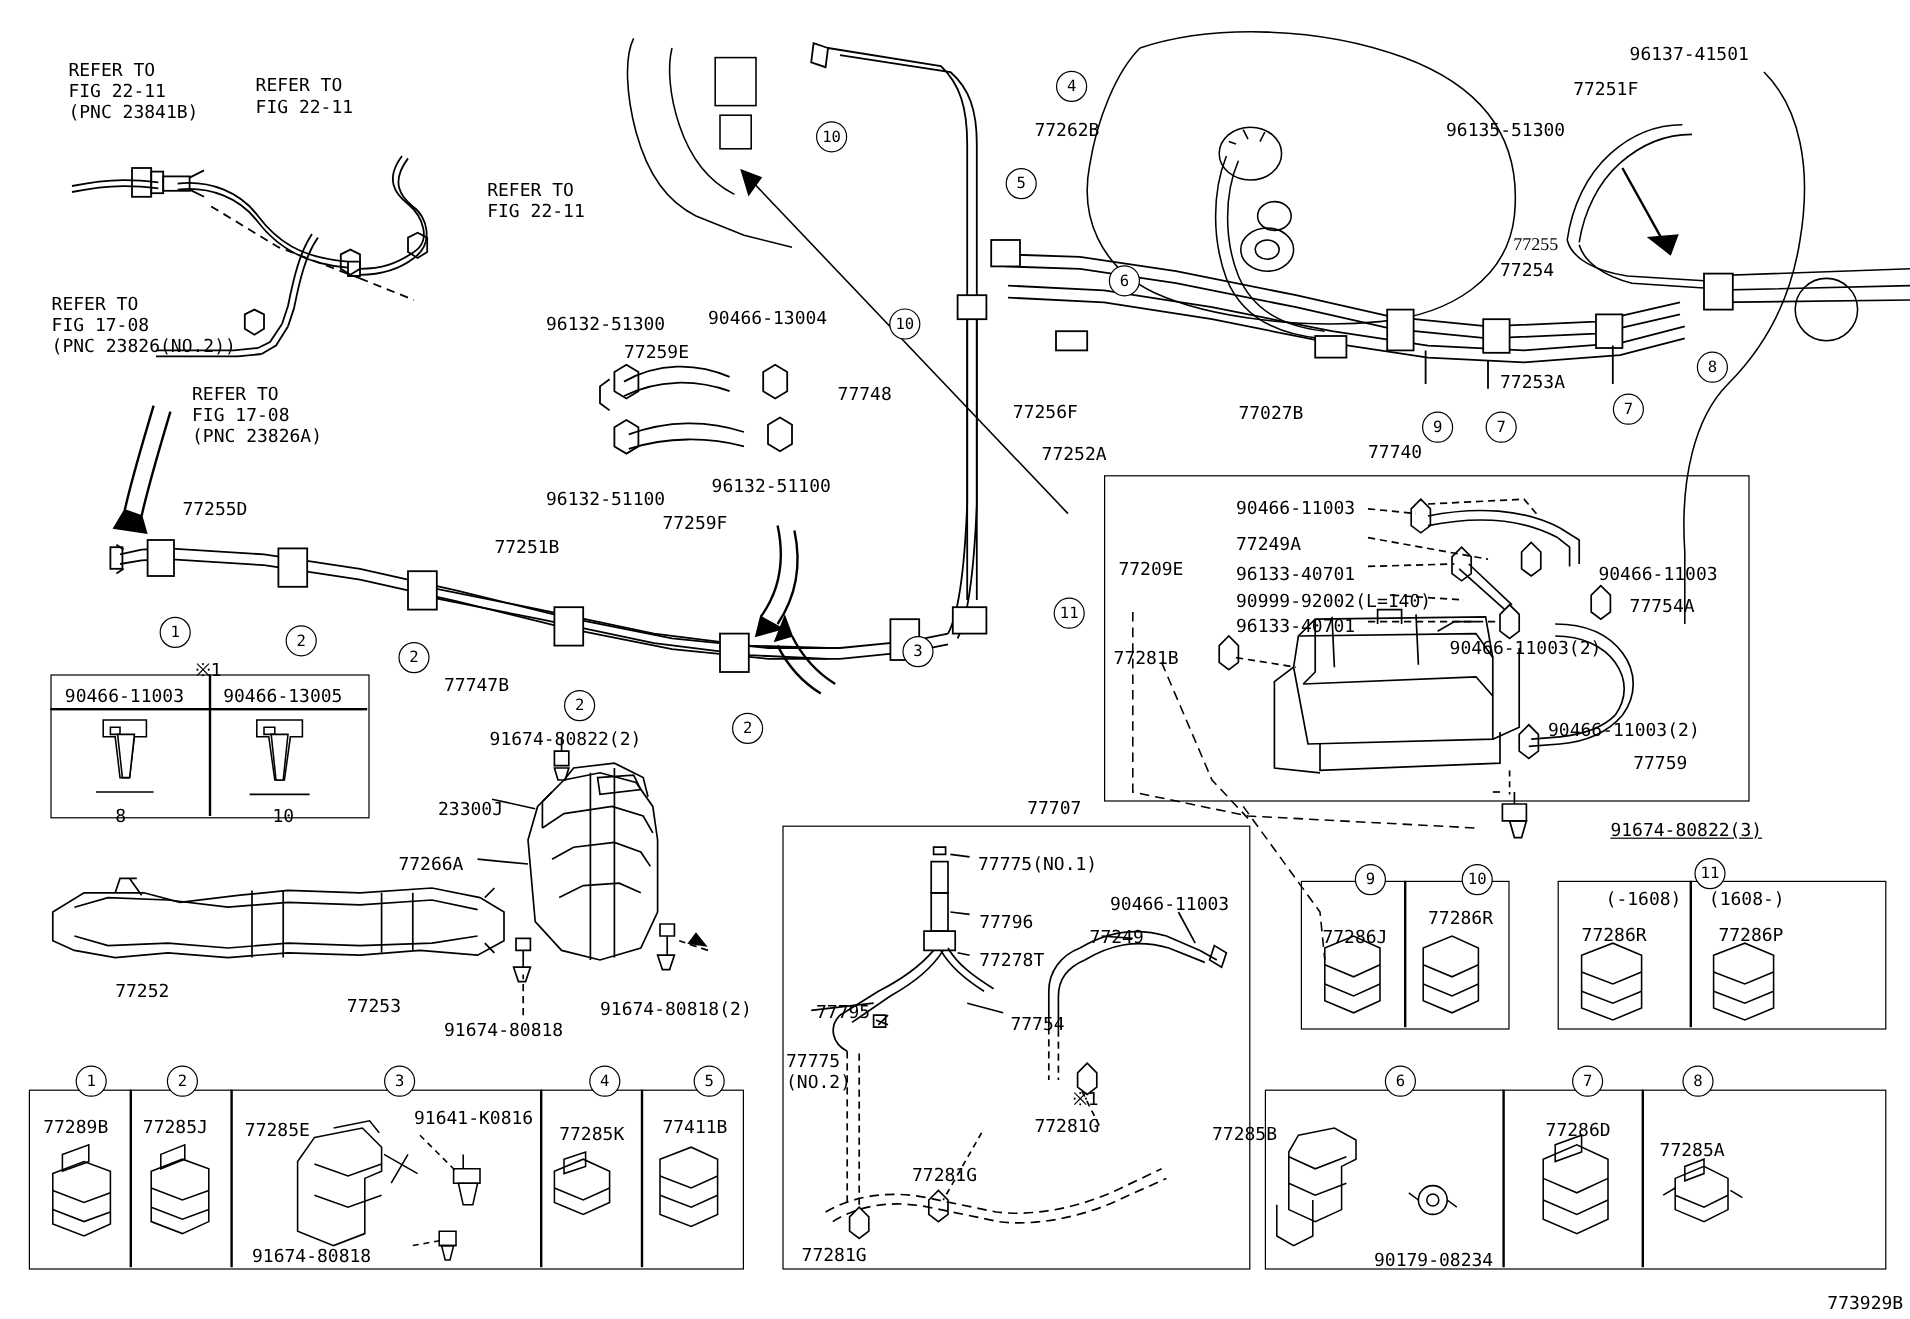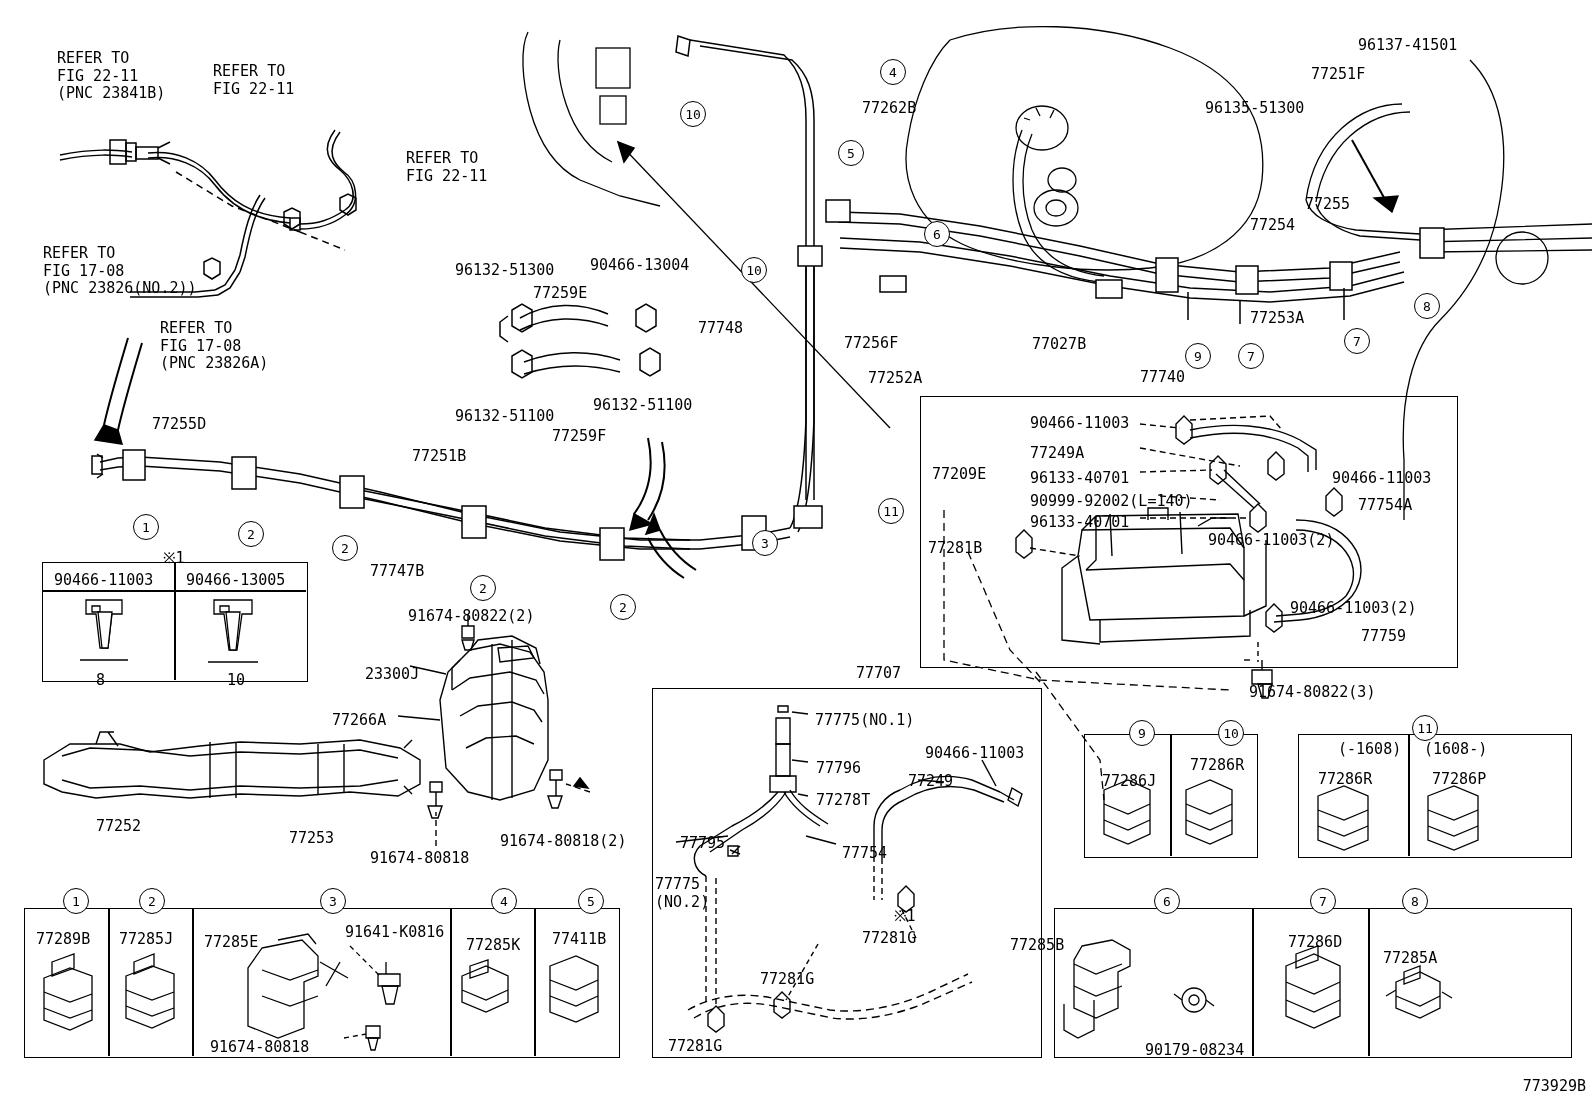--- a/index.html
+++ b/index.html
@@ -378,31 +378,31 @@
 (PNC 23826(NO.2))</div>
     <div class="lbl" style="left: 160px; top: 320px;">REFER TO
 FIG 17-08
 (PNC 23826A)</div>
   </div>
 <div id="parts">
     <div class="lbl" style="left: 1358px; top: 37px;">96137-41501</div>
     <div class="lbl" style="left: 1311px; top: 66px;">77251F</div>
     <div class="lbl" style="left: 1205px; top: 100px;">96135-51300</div>
     <div class="lbl" style="left: 862px; top: 100px; text-align: center;">77262B</div>
-    <div class="lbl" style="left: 1305px; top: 196px;">77255</div>
+    <div class="lbl" style="left: 1261px; top: 196px; font-family: Liberation Serif, serif;">77255</div>
     <div class="lbl" style="left: 1250px; top: 217px;">77254</div>
     <div class="lbl" style="left: 1250px; top: 310px;">77253A</div>
     <div class="lbl" style="left: 1032px; top: 336px;">77027B</div>
     <div class="lbl" style="left: 844px; top: 335px;">77256F</div>
     <div class="lbl" style="left: 698px; top: 320px;">77748</div>
     <div class="lbl" style="left: 868px; top: 370px;">77252A</div>
     <div class="lbl" style="left: 1140px; top: 369px;">77740</div>
     <div class="lbl" style="left: 455px; top: 262px;">96132-51300</div>
     <div class="lbl" style="left: 590px; top: 257px;">90466-13004</div>
-    <div class="lbl" style="left: 533px; top: 285px;">77259E</div>
+    <div class="lbl" style="left: 520px; top: 285px;">77259E</div>
     <div class="lbl" style="left: 455px; top: 408px;">96132-51100</div>
     <div class="lbl" style="left: 593px; top: 397px;">96132-51100</div>
     <div class="lbl" style="left: 552px; top: 428px;">77259F</div>
     <div class="lbl" style="left: 152px; top: 416px;">77255D</div>
     <div class="lbl" style="left: 412px; top: 448px;">77251B</div>
     <div class="lbl" style="left: 370px; top: 563px;">77747B</div>
     <div class="lbl" style="left: 408px; top: 608px;">91674-80822(2)</div>
     <div class="lbl" style="left: 365px; top: 666px;">23300J</div>
     <div class="lbl" style="left: 332px; top: 712px;">77266A</div>
     <div class="lbl" style="left: 370px; top: 850px;">91674-80818</div>
@@ -427,21 +427,21 @@
     <div class="lbl" style="left: 932px; top: 466px;">77209E</div>
     <div class="lbl" style="left: 1030px; top: 470px;">96133-40701</div>
     <div class="lbl" style="left: 1030px; top: 493px;">90999-92002(L=140)</div>
     <div class="lbl" style="left: 1030px; top: 514px;">96133-40701</div>
     <div class="lbl" style="left: 1332px; top: 470px;">90466-11003</div>
     <div class="lbl" style="left: 1358px; top: 497px;">77754A</div>
     <div class="lbl" style="left: 1208px; top: 532px;">90466-11003(2)</div>
     <div class="lbl" style="left: 928px; top: 540px;">77281B</div>
     <div class="lbl" style="left: 1290px; top: 600px;">90466-11003(2)</div>
     <div class="lbl" style="left: 1333px; top: 628px; margin-left: 28px;">77759</div>
-    <div class="lbl" style="left: 1249px; top: 684px;">91674-80822(3)</div>
+    <div class="lbl" style="left: 1342px; top: 684px; text-decoration: underline;">91674-80822(3)</div>
     <div class="lbl" style="left: 54px; top: 572px;">90466-11003</div>
     <div class="lbl" style="left: 186px; top: 572px;">90466-13005</div>
     <div class="lbl" style="left: 163px; top: 550px;">※1</div>
     <div class="lbl" style="left: 894px; top: 908px;">※1</div>
     <div class="lbl" style="left: 96px; top: 672px;">8</div>
     <div class="lbl" style="left: 227px; top: 672px;">10</div>
     <div class="lbl" style="left: 1102px; top: 757px; margin-top: 16px;">77286J</div>
     <div class="lbl" style="left: 1190px; top: 757px;">77286R</div>
     <div class="lbl" style="left: 1322px; top: 741px; margin-left: 16px;">(-1608)</div>
     <div class="lbl" style="left: 1424px; top: 741px;">(1608-)</div>

